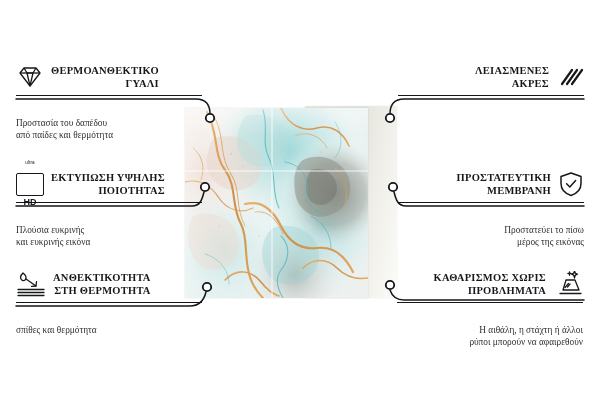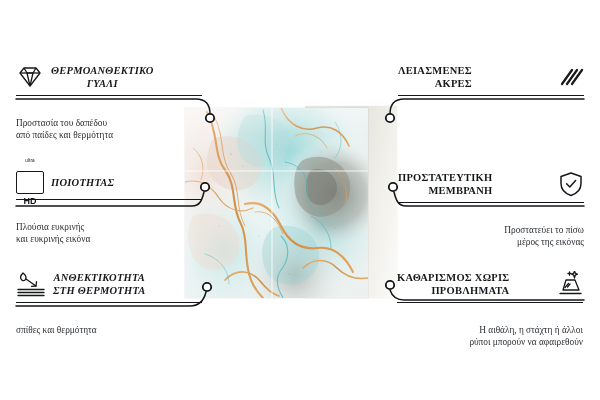--- a/index.html
+++ b/index.html
@@ -33,26 +33,26 @@
       linear-gradient(180deg,rgba(255,255,255,.30) 0%,rgba(255,255,255,0) 14%),
       linear-gradient(90deg,rgba(255,255,255,.16) 0%,rgba(255,255,255,0) 10%);
     pointer-events:none;
   }
   .mull-v{position:absolute;top:0;bottom:0;width:2px;background:rgba(255,255,255,.42);}
   .mull-h{position:absolute;left:0;right:0;height:2px;background:rgba(255,255,255,.42);}
 
   
   .feat{position:absolute;width:186px;}
   .feat .head{display:flex;align-items:center;gap:7px;}
-  .feat.right .head{justify-content:space-between;}
+  .feat.right .head{justify-content:flex-end;}
   .feat .title{
     font-size:10.5px;line-height:13px;letter-spacing:.25px;
     color:#16181a;font-weight:700;
   }
-  .feat.left .title{text-align:center;font-style:italic;}
+  .feat.left .title{text-align:right;}
   .feat.right .title{text-align:right;}
   .feat .rule{
     height:1px;background:#14161a;margin-top:5px;width:100%;
   }
   .feat .body{
     margin-top:22px;font-size:9.3px;line-height:11.6px;color:#2b2f33;
   }
   .feat.right .body{text-align:right;}
 
   .ico{flex:0 0 auto;display:block;}
@@ -219,20 +219,21 @@
     </div>
   </div>
 
   <div class="feat left" style="left:16px;top:171px">
     <div class="head">
       <div class="hdbox ico">
         <span class="u">ultra</span>
         <span class="h">HD</span>
       </div>
       <div class="title">
+        <div>ΕΚΤΥΠΩΣΗ ΥΨΗΛΗΣ</div>
         <div>ΠΟΙΟΤΗΤΑΣ</div>
       </div>
     </div>
     <div class="rule"></div>
     <div class="body">
       <div>Πλούσια ευκρινής</div>
       <div>και ευκρινής εικόνα</div>
     </div>
   </div>
 

